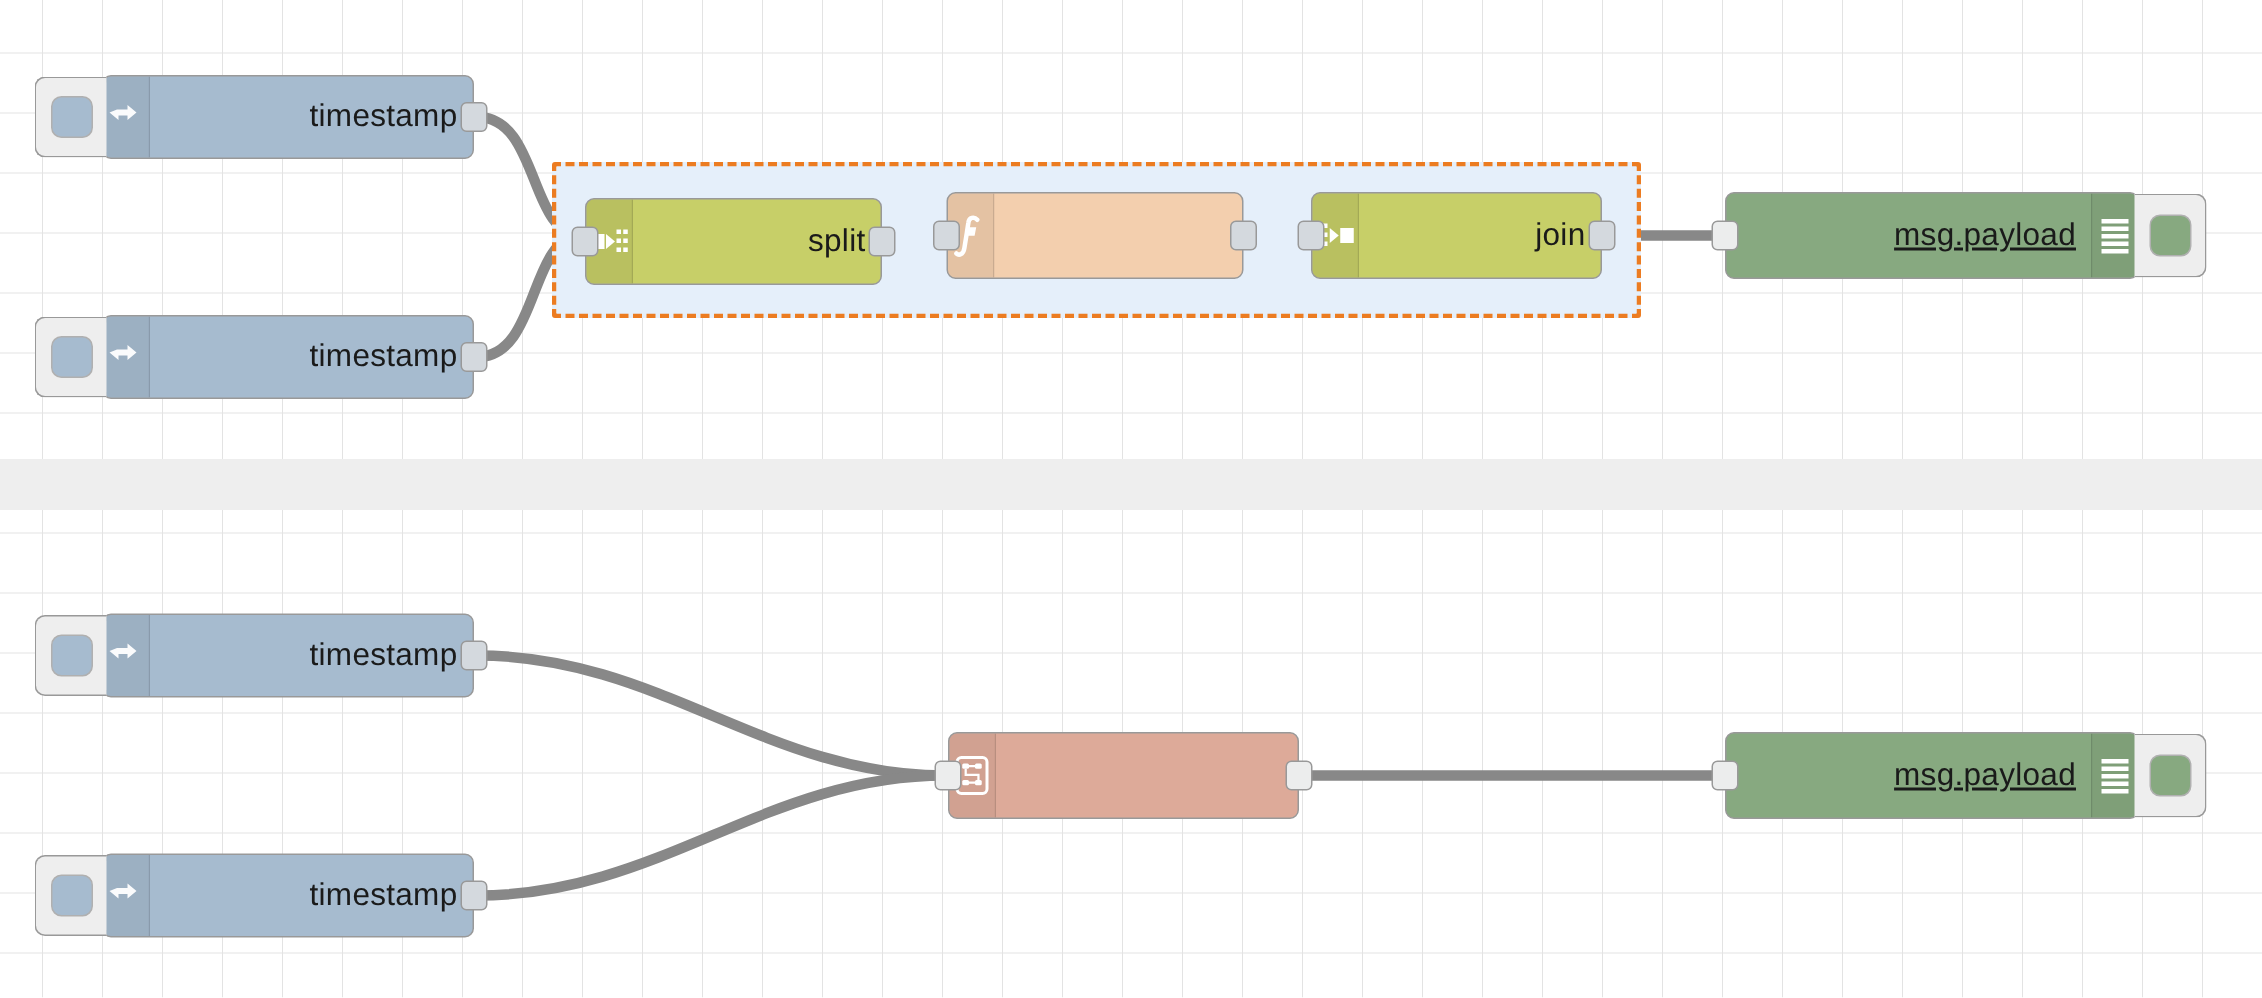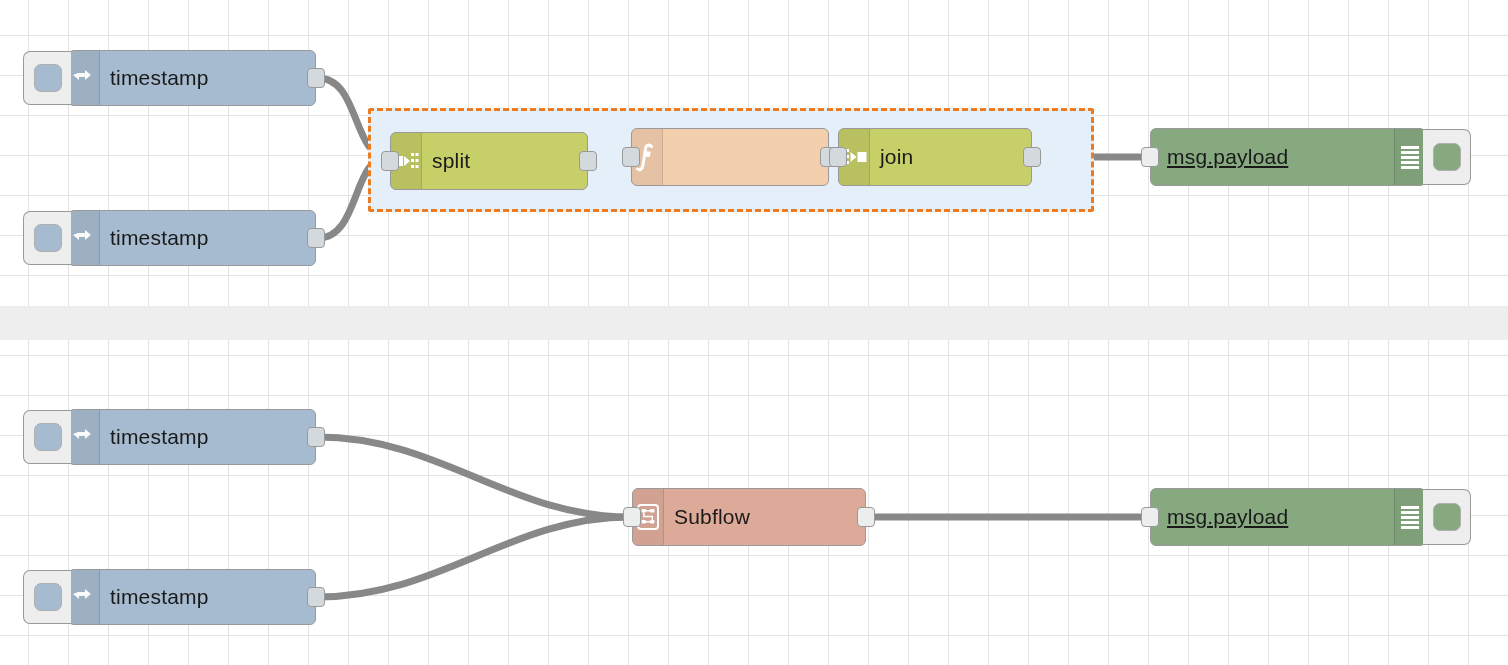--- a/index.html
+++ b/index.html
@@ -50,21 +50,21 @@
     background: rgba(0,0,0,0.05);
   }
   .node .label {
     flex: 1 1 auto;
     font-size: 21px;
     color: #1a1a1a;
     letter-spacing: 0.2px;
     white-space: nowrap;
     padding: 0 10px;
   }
-  .node.label-left .label { text-align: left; }
+  .node.label-left .label { text-align: right; }
 
   
   .port {
     position: absolute;
     width: 18px;
     height: 20px;
     box-sizing: border-box;
     border: 1px solid #999999;
     border-radius: 4px;
     background: #d4d9de;
@@ -201,21 +201,21 @@
     <div class="icon-cell">
       <svg class="ic" width="22" height="30" viewBox="0 0 22 30">
         <path d="M15.5 4.5 C13.5 2.2 10 2.8 9.6 6.4 L8.9 11 H13 L12.5 13.6 H8.5 L6.9 23.5 C6.3 27.6 3.4 28.6 1.6 27" fill="none" stroke="#ffffff" stroke-width="3" stroke-linecap="round"></path>
       </svg>
     </div>
     <div class="label"></div>
     <div class="port in"></div>
     <div class="port out"></div>
   </div>
 
-  <div class="node n-join label-left" style="left:838px; top:128px; width:194px; height:58px;">
+  <div class="node n-join label-left" style="left:874px; top:128px; width:194px; height:58px;">
     <div class="icon-cell">
       <svg class="ic" width="26" height="22" viewBox="0 0 26 22">
         <g fill="#ffffff">
           <rect x="0.5" y="3" width="3" height="3"></rect>
             <rect x="5" y="3" width="3" height="3"></rect>
           <rect x="0.5" y="9" width="3" height="3"></rect>
             <rect x="5" y="9" width="3" height="3"></rect>
           <rect x="0.5" y="15" width="3" height="3"></rect>
             <rect x="5" y="15" width="3" height="3"></rect>
         </g>
@@ -279,21 +279,20 @@
         <rect x="2" y="2" width="20" height="24" rx="3" fill="none" stroke="#ffffff" stroke-width="2"></rect>
         <rect x="5.5" y="6" width="4.5" height="3.5" rx="1" fill="#ffffff"></rect>
         <rect x="14" y="6" width="4.5" height="3.5" rx="1" fill="#ffffff"></rect>
         <rect x="5.5" y="17" width="4.5" height="3.5" rx="1" fill="#ffffff"></rect>
         <rect x="14" y="17" width="4.5" height="3.5" rx="1" fill="#ffffff"></rect>
         <path d="M10 7.8 h4" stroke="#ffffff" stroke-width="1.5"></path>
         <path d="M7.8 9.5 v4 h8.5 v3.5" fill="none" stroke="#ffffff" stroke-width="1.5"></path>
         <path d="M10 18.8 h4" stroke="#ffffff" stroke-width="1.5"></path>
       </svg>
     </div>
-    <div class="label">Subflow</div>
     <div class="port in light"></div>
     <div class="port out light"></div>
   </div>
 
   <div class="node n-debug label-left" style="left:1150px; top:488px; width:276px; height:58px;">
     <div class="port in light"></div>
     <div class="label">msg.payload</div>
     <div class="icon-cell">
       <svg class="ic" width="22" height="26" viewBox="0 0 22 26">
         <g fill="#ffffff">

